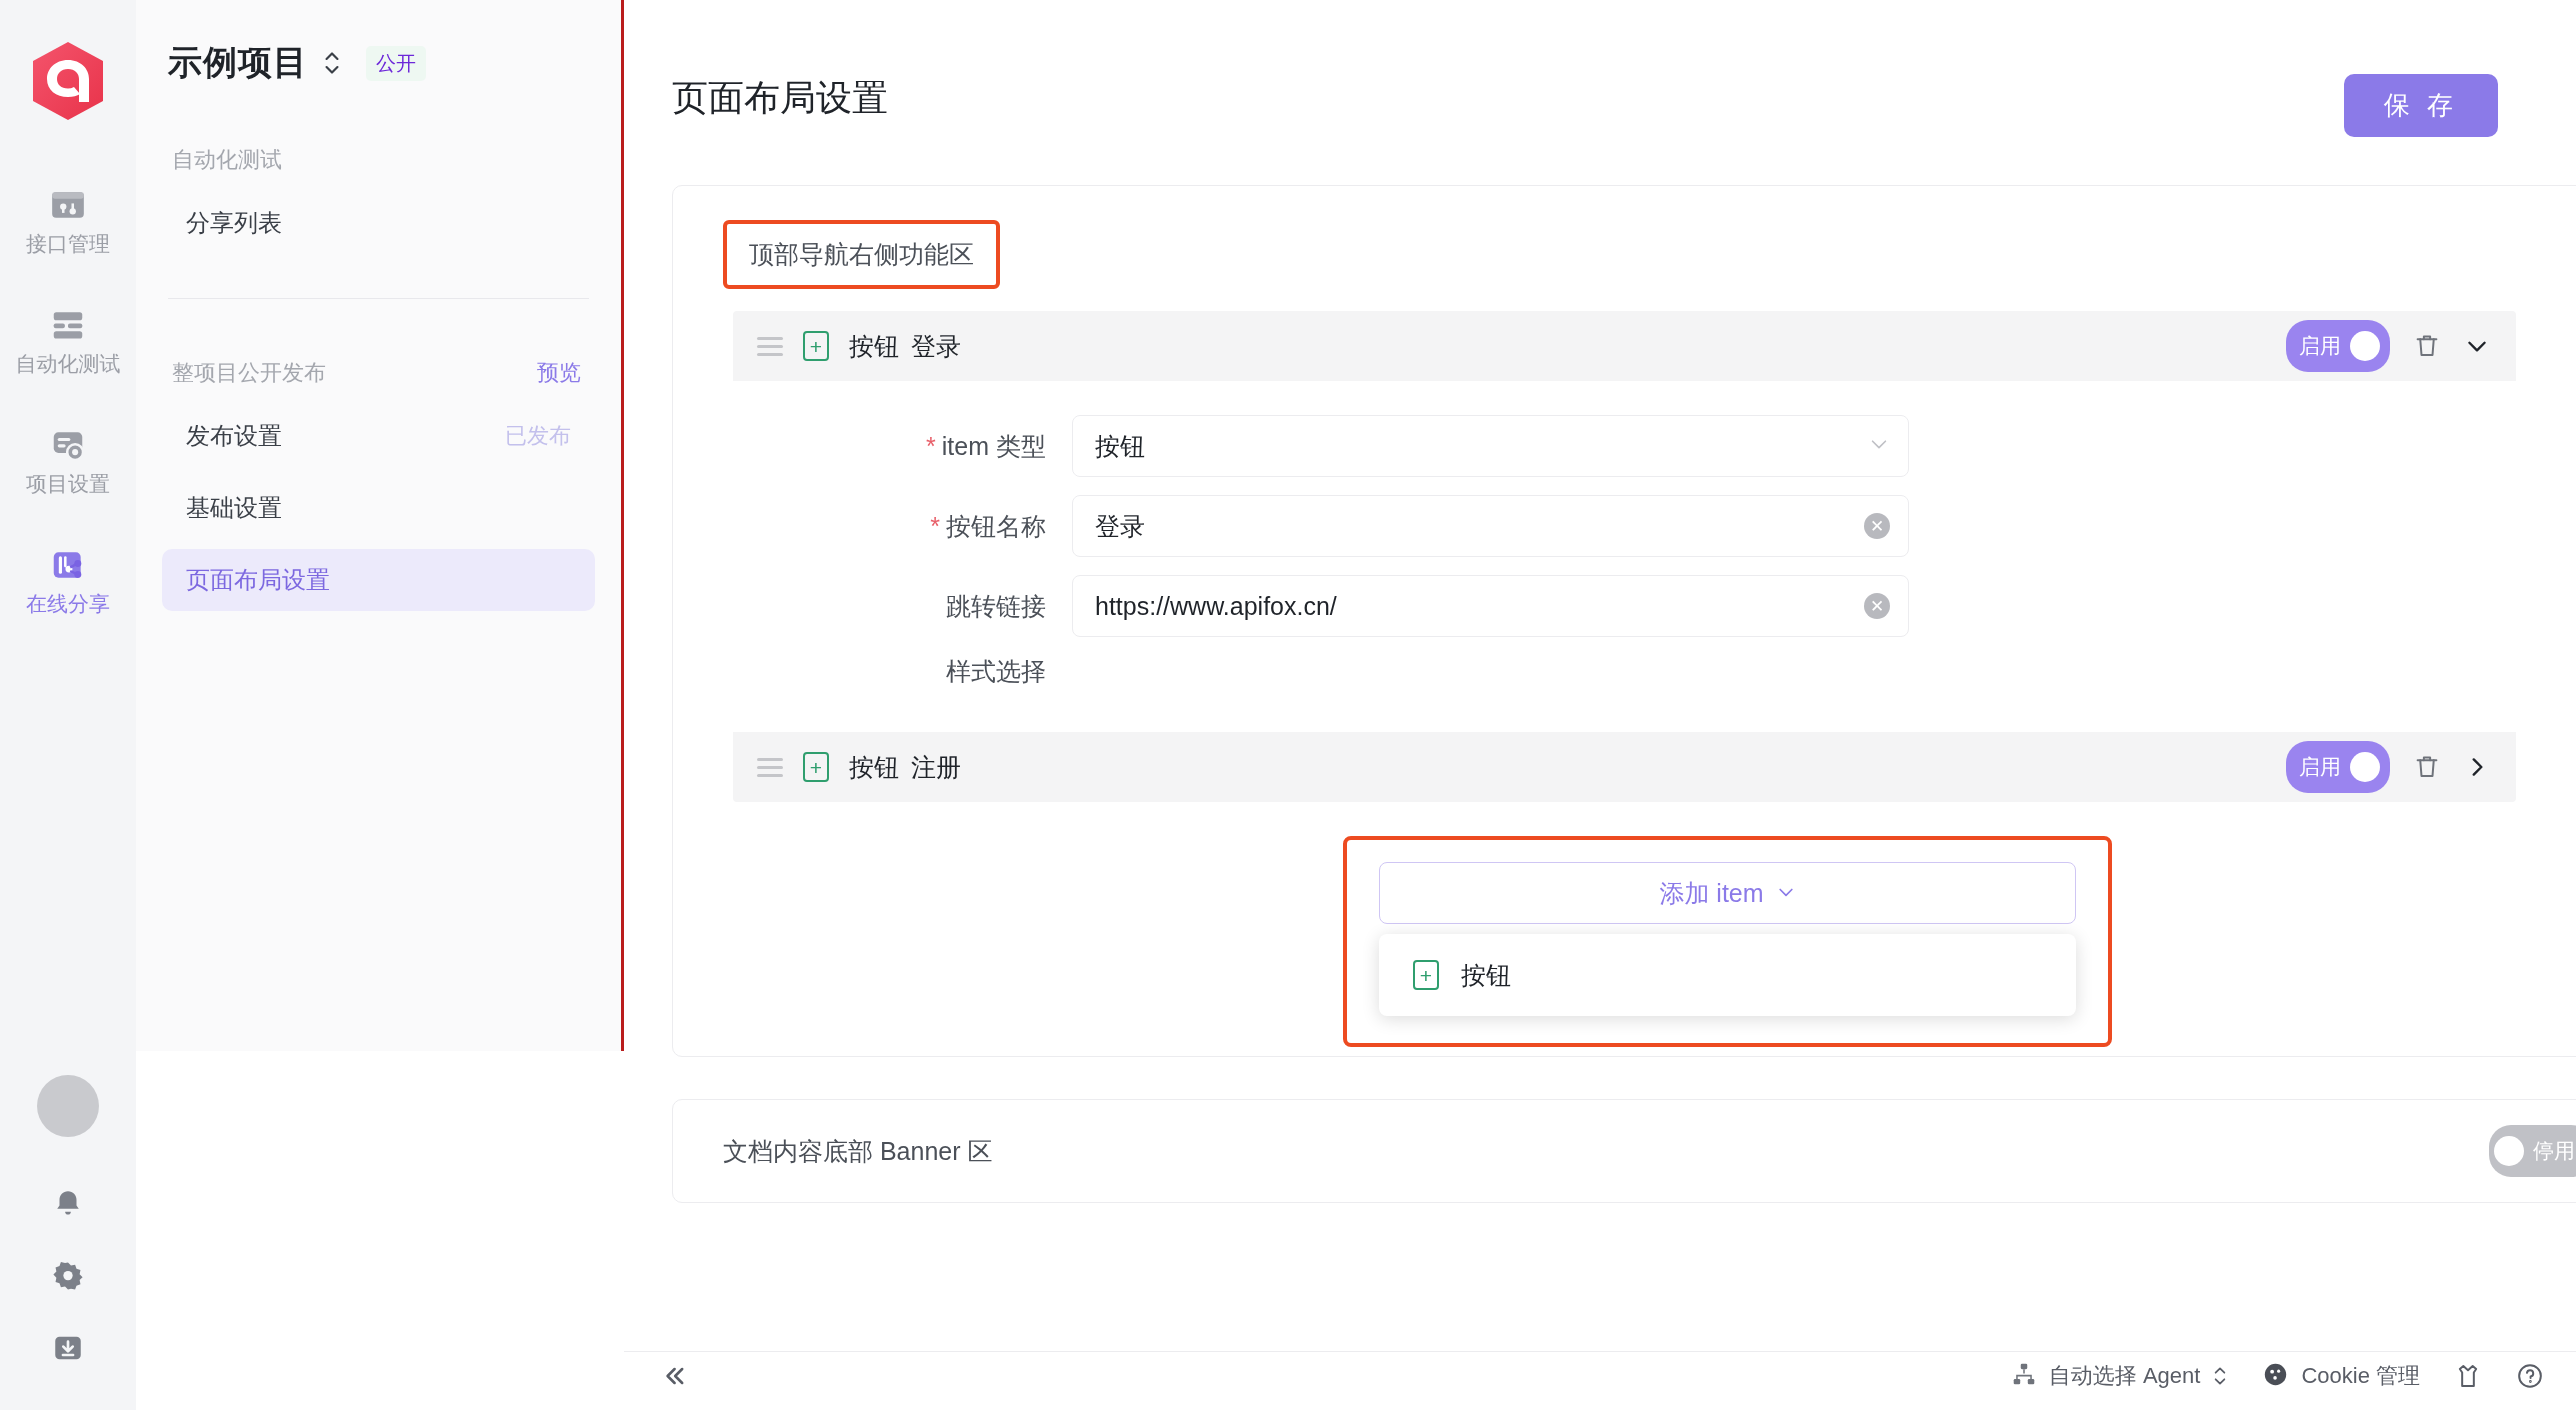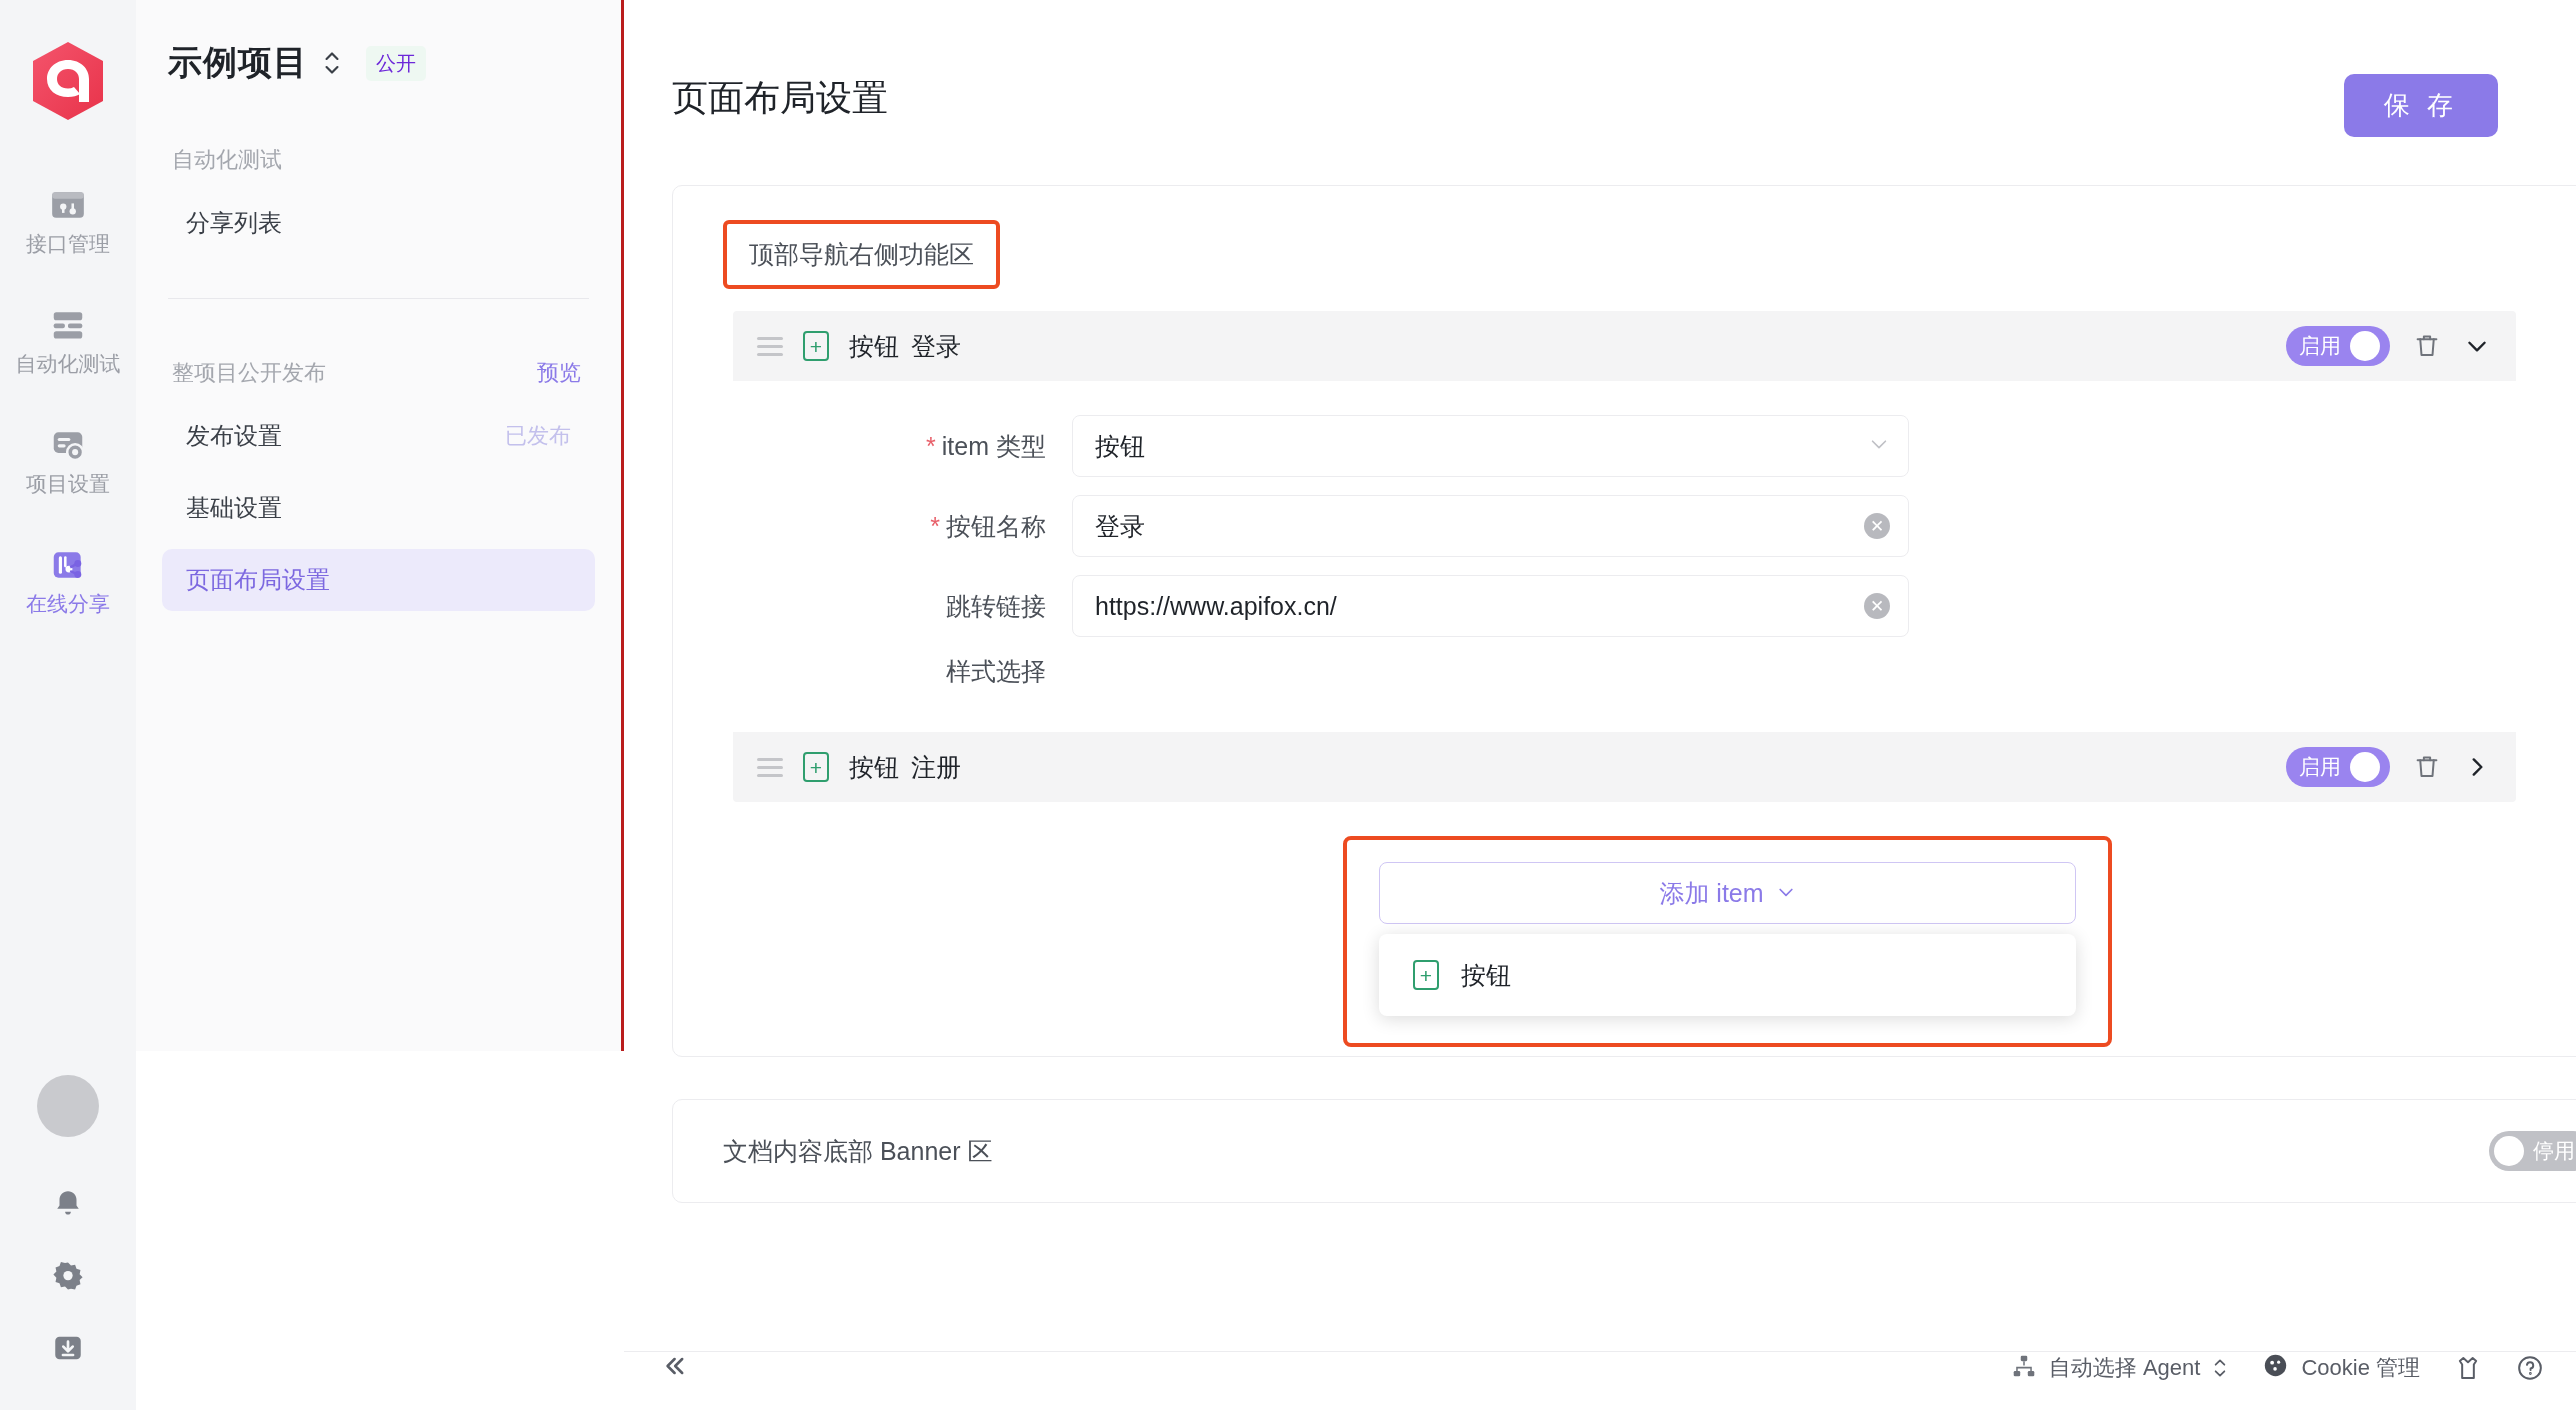--- a/index.html
+++ b/index.html
@@ -99,21 +99,21 @@
   .drag-handle i { display:block; width: 26px; height: 3px; background: #c4c5c9; border-radius: 2px; }
   .type-icon {
     width: 26px; height: 30px; border: 2.5px solid #2f9e6e; border-radius: 4px;
     display: flex; align-items: center; justify-content: center; color: #2f9e6e;
     font-size: 21px; line-height: 1; font-weight: 400;
   }
   .item-title { font-size: 25px; color: #1f2329; }
   .item-title .gap { display: inline-block; width: 12px; }
   .item-row-right { display: flex; align-items: center; gap: 22px; }
   .toggle {
-    height: 40px; border-radius: 22px; display: flex; align-items: center;
+    height: 52px; border-radius: 22px; display: flex; align-items: center;
     padding: 0 5px; gap: 9px; cursor: pointer; min-width: 104px;
   }
   .toggle.on { background: #9a84ef; justify-content: flex-start; }
   .toggle.off { background: #c0c1c6; justify-content: flex-start; }
   .toggle .t-label { font-size: 21px; color: #fff; }
   .toggle .knob { width: 30px; height: 30px; border-radius: 50%; background: #fff; }
   .toggle.on .t-label { order: 1; margin-left: 8px; }
   .toggle.on .knob { order: 2; margin-right: 1px; }
   .toggle.off .knob { order: 1; }
   .toggle.off .t-label { order: 2; margin-right: 8px; }
@@ -166,21 +166,21 @@
     border-radius: 10px; background: #fff; height: 104px;
     display: flex; align-items: center; justify-content: space-between;
     padding: 0 40px 0 50px;
   }
   .banner-title { font-size: 25px; color: #4b5058; }
 
   
   .footer {
     position: absolute; left: 0; bottom: 0; width: 100%; height: 60px;
     border-top: 1px solid #ececef; background: #fff;
-    display: flex; align-items: flex-start; justify-content: space-between;
+    display: flex; align-items: center; justify-content: space-between;
     padding: 0 32px 11px 36px;
   }
   .footer-left { display: flex; align-items: center; color: #595d66; cursor: pointer;}
   .footer-right { display: flex; align-items: center; gap: 34px; }
   .f-group { display: flex; align-items: center; gap: 12px; cursor: pointer; }
   .f-text { font-size: 22px; color: #595d66; }
   .caret-ud { display:flex; flex-direction: column; gap: 3px; color: #595d66; }
 </style>
 </head>
 <body>

